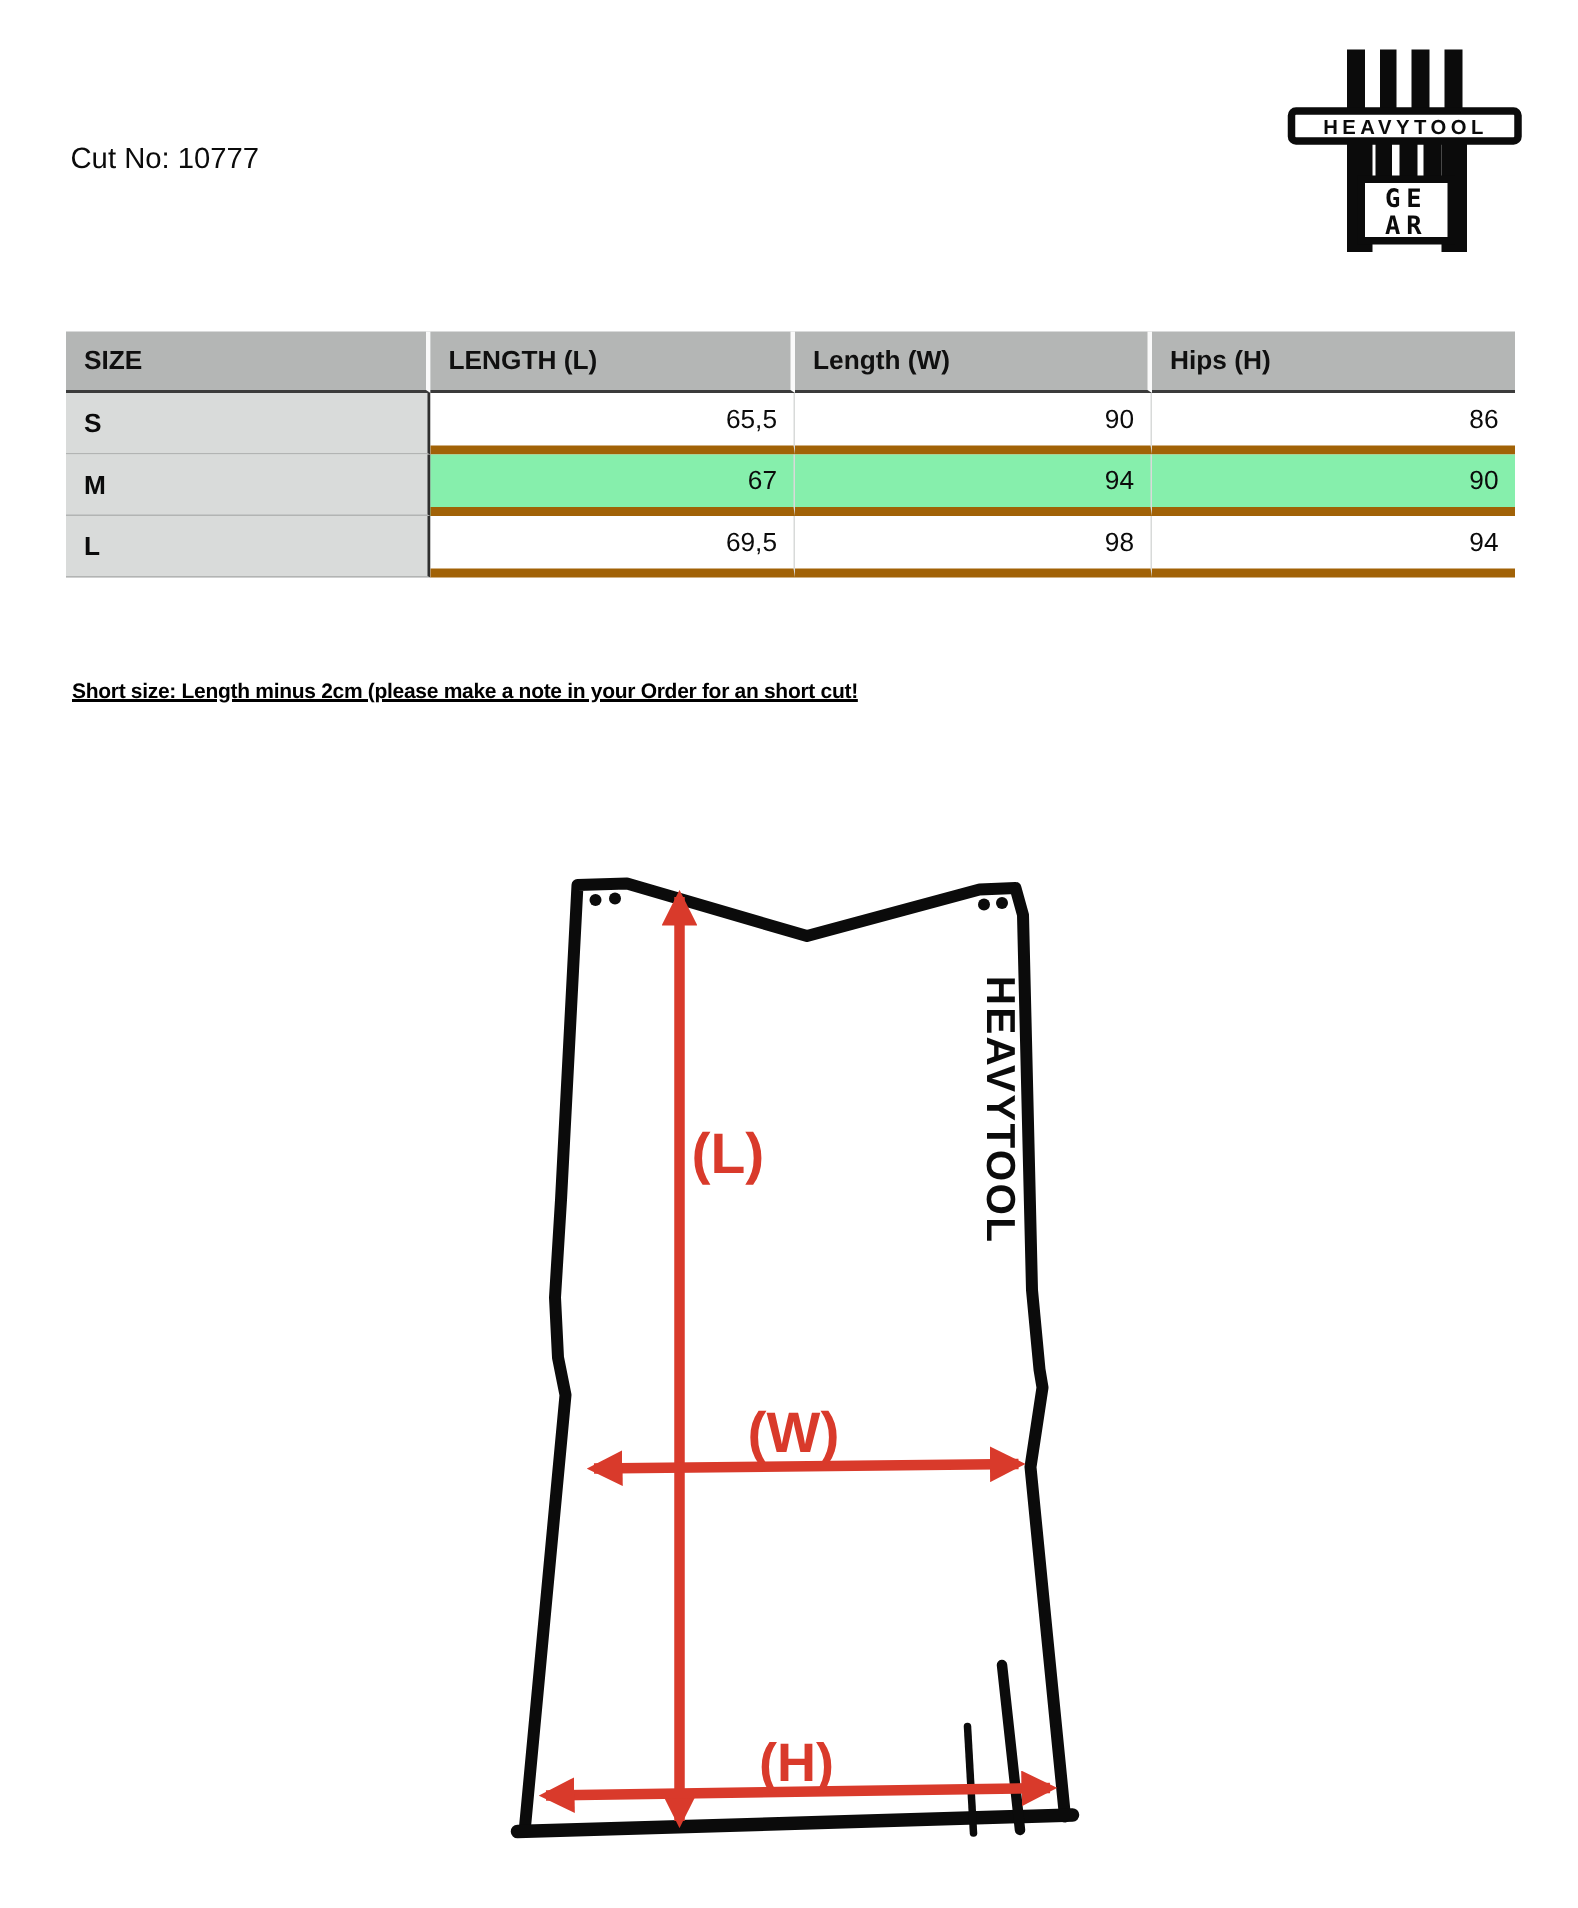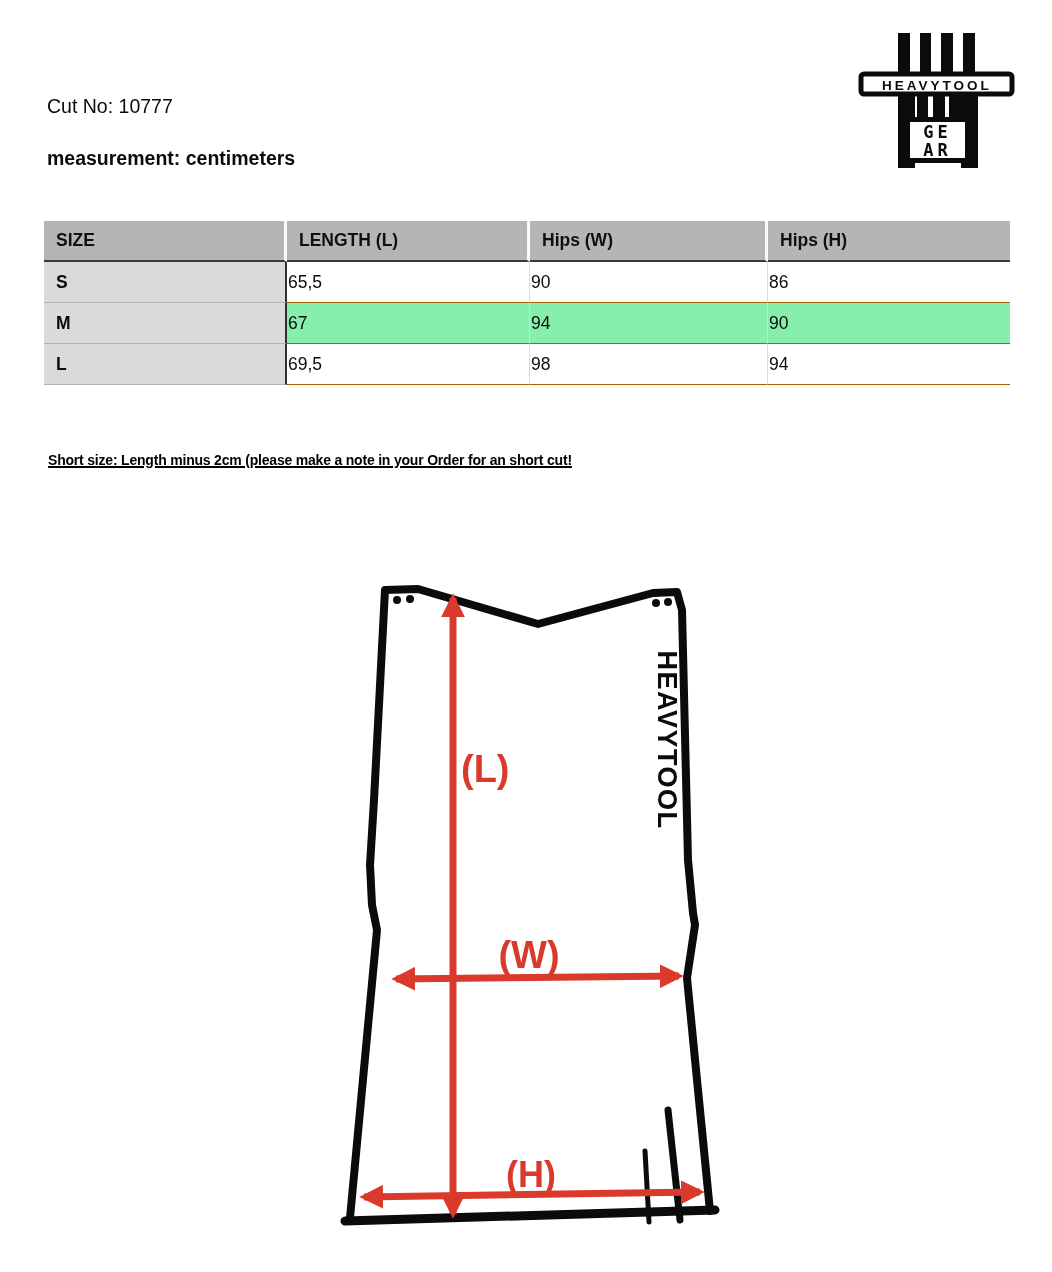--- a/index.html
+++ b/index.html
@@ -23,43 +23,42 @@
   table.size th{
     background:#b4b6b5;color:#101010;font-weight:bold;text-align:left;
     padding:0 0 0 12px;border-bottom:2px solid #3b3b3b;border-right:3px solid #fafafa;
   }
   table.size th:last-child{border-right:none;}
   td.size-col{
     background:#d9dbda;font-weight:bold;padding-left:12px;
     border-right:2px solid #2f2f2f;border-bottom:1px solid #b2b4b3;
   }
   td.num{
-    background:#ffffff;text-align:left;padding-right:24px;
-    border-right:1px solid #d8dad9;border-bottom:1px solid #a16207;
+    background:#ffffff;text-align:right;padding-right:11px;
+    border-right:1px solid #d8dad9;border-bottom:6px solid #a16207;
   }
   td.num:last-child{border-right:none;}
   tr.alt td.num{background:#86efac;}
 
   .note{
     position:absolute;left:48px;font-size:14px;font-weight:bold;letter-spacing:-0.2px;
     text-decoration:underline;text-decoration-thickness:2px;white-space:nowrap;
   }
   .note-black{top:452px;color:#000000;}
   .note-red{top:481px;color:#c5463c;}
 
   .diagram-svg{position:absolute;left:330px;top:560px;}
   .blk{fill:#0b0b0b;}
 </style>
 </head>
 <body>
 
 <div class="page">
 
   <div class="cutno"><span>Cut No: </span><b>10777</b></div>
-  <div class="measurement">measurement: centimeters</div>
 
   <svg class="logo-svg" width="166" height="156" viewBox="853 18 166 156" xmlns="http://www.w3.org/2000/svg">
     <g>
       <rect class="blk" x="898" y="33" width="12" height="40"></rect>
       <rect class="blk" x="920" y="33" width="11" height="40"></rect>
       <rect class="blk" x="941" y="33" width="12" height="40"></rect>
       <rect class="blk" x="963" y="33" width="12" height="40"></rect>
     </g>
     <rect x="861" y="74" width="151" height="20" rx="3" fill="#ffffff" stroke="#0b0b0b" stroke-width="5"></rect>
     <text x="937" y="89.5" text-anchor="middle" font-family="Liberation Sans, sans-serif" font-size="13.5" font-weight="bold" letter-spacing="3" fill="#0b0b0b">HEAVYTOOL</text>
@@ -79,21 +78,21 @@
     <colgroup>
       <col style="width:243px">
         <col style="width:243px">
         <col style="width:238px">
         <col style="width:242px">
     </colgroup>
     <thead>
       <tr>
         <th>SIZE</th>
         <th>LENGTH (L)</th>
-        <th>Hips (W)</th>
+        <th>Length (W)</th>
         <th>Hips (H)</th>
       </tr>
     </thead>
     <tbody>
       <tr>
         <td class="size-col">S</td>
         <td class="num">65,5</td>
         <td class="num">90</td>
         <td class="num">86</td>
       </tr>

